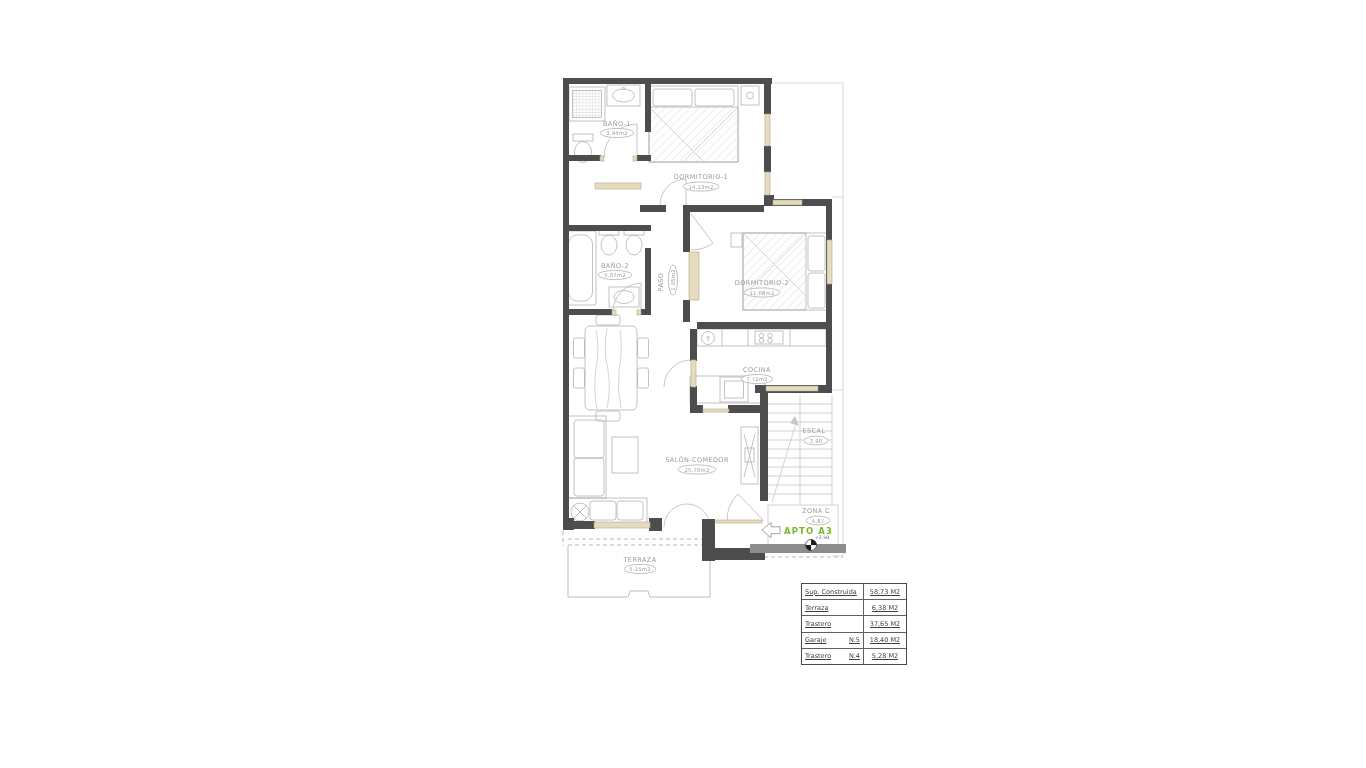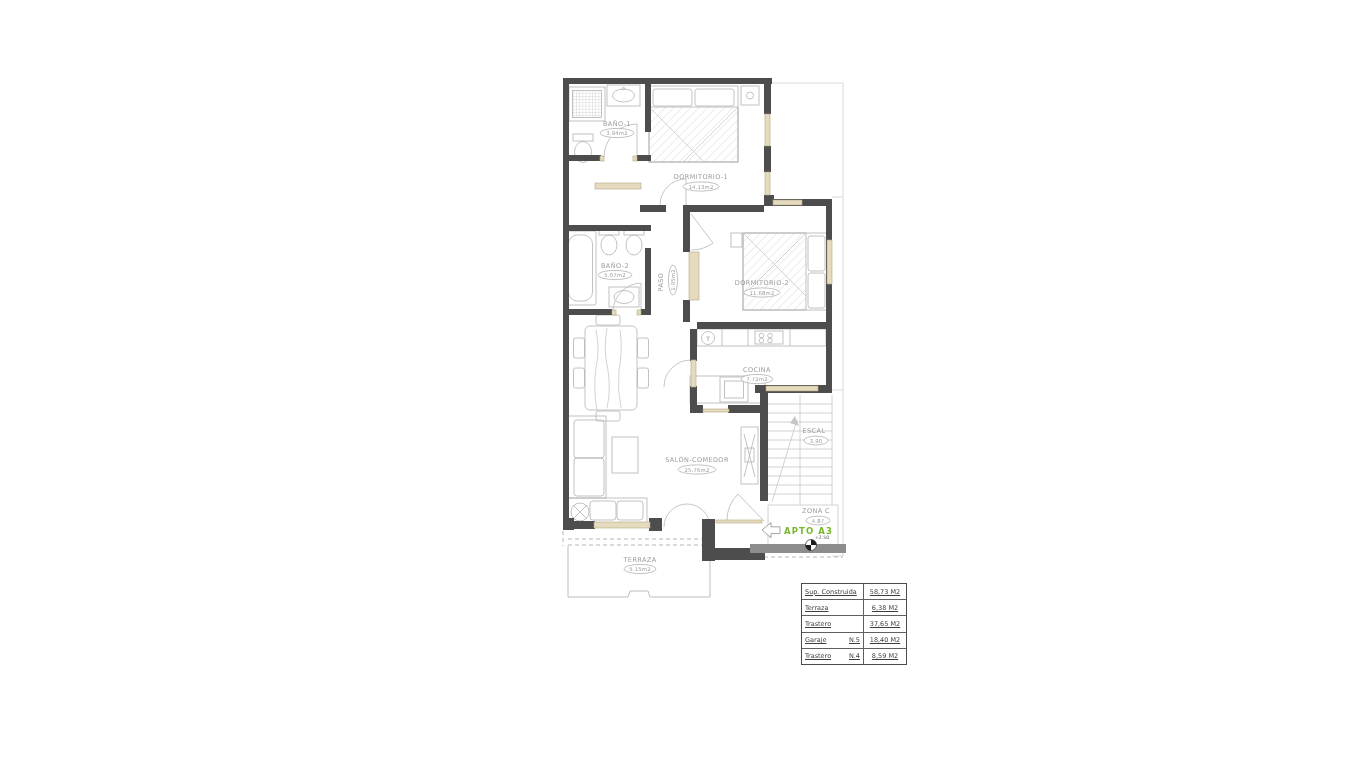--- a/index.html
+++ b/index.html
@@ -354,17 +354,17 @@
       <span>Garaje</span>
       <span class="sunit">N.5</span>
     </span>
     <span class="sval">18,40 M2</span>
   </div>
   <div class="srow">
     <span class="slabel">
       <span>Trastero</span>
       <span class="sunit">N.4</span>
     </span>
-    <span class="sval">8,59 M2</span>
+    <span class="sval">5,28 M2</span>
   </div>
 </div>
 
 </div>
 
 </body></html>

